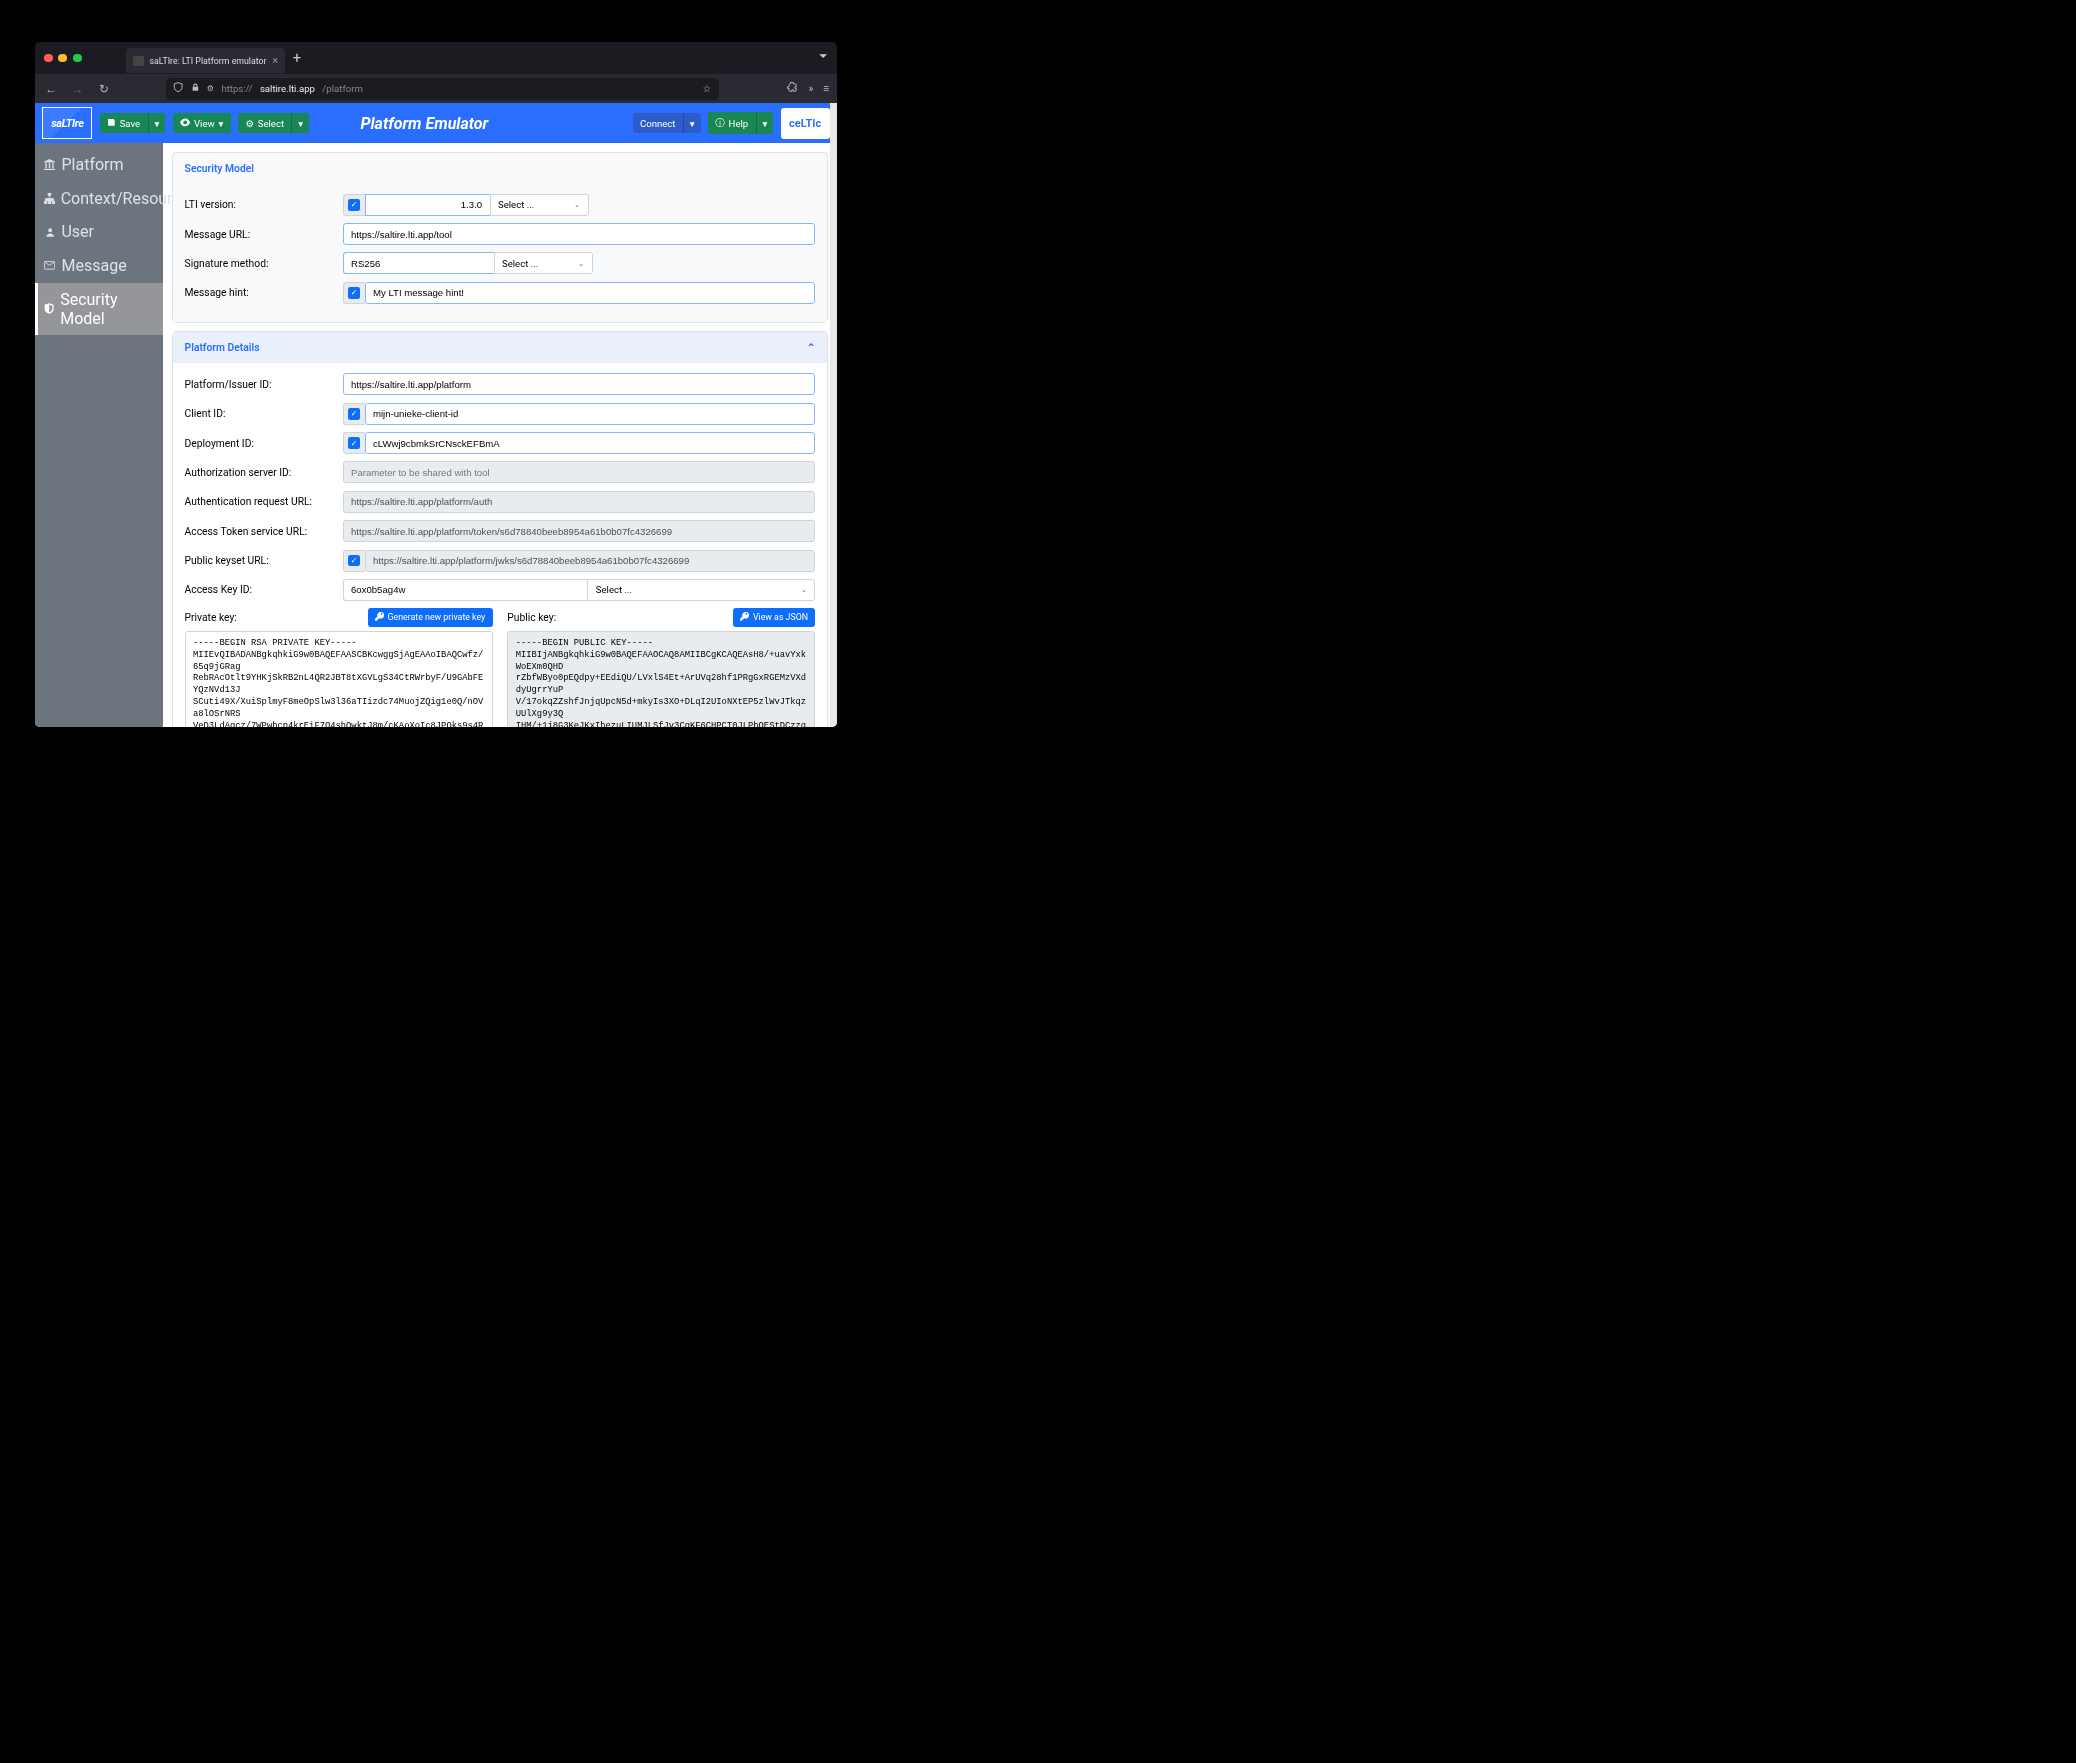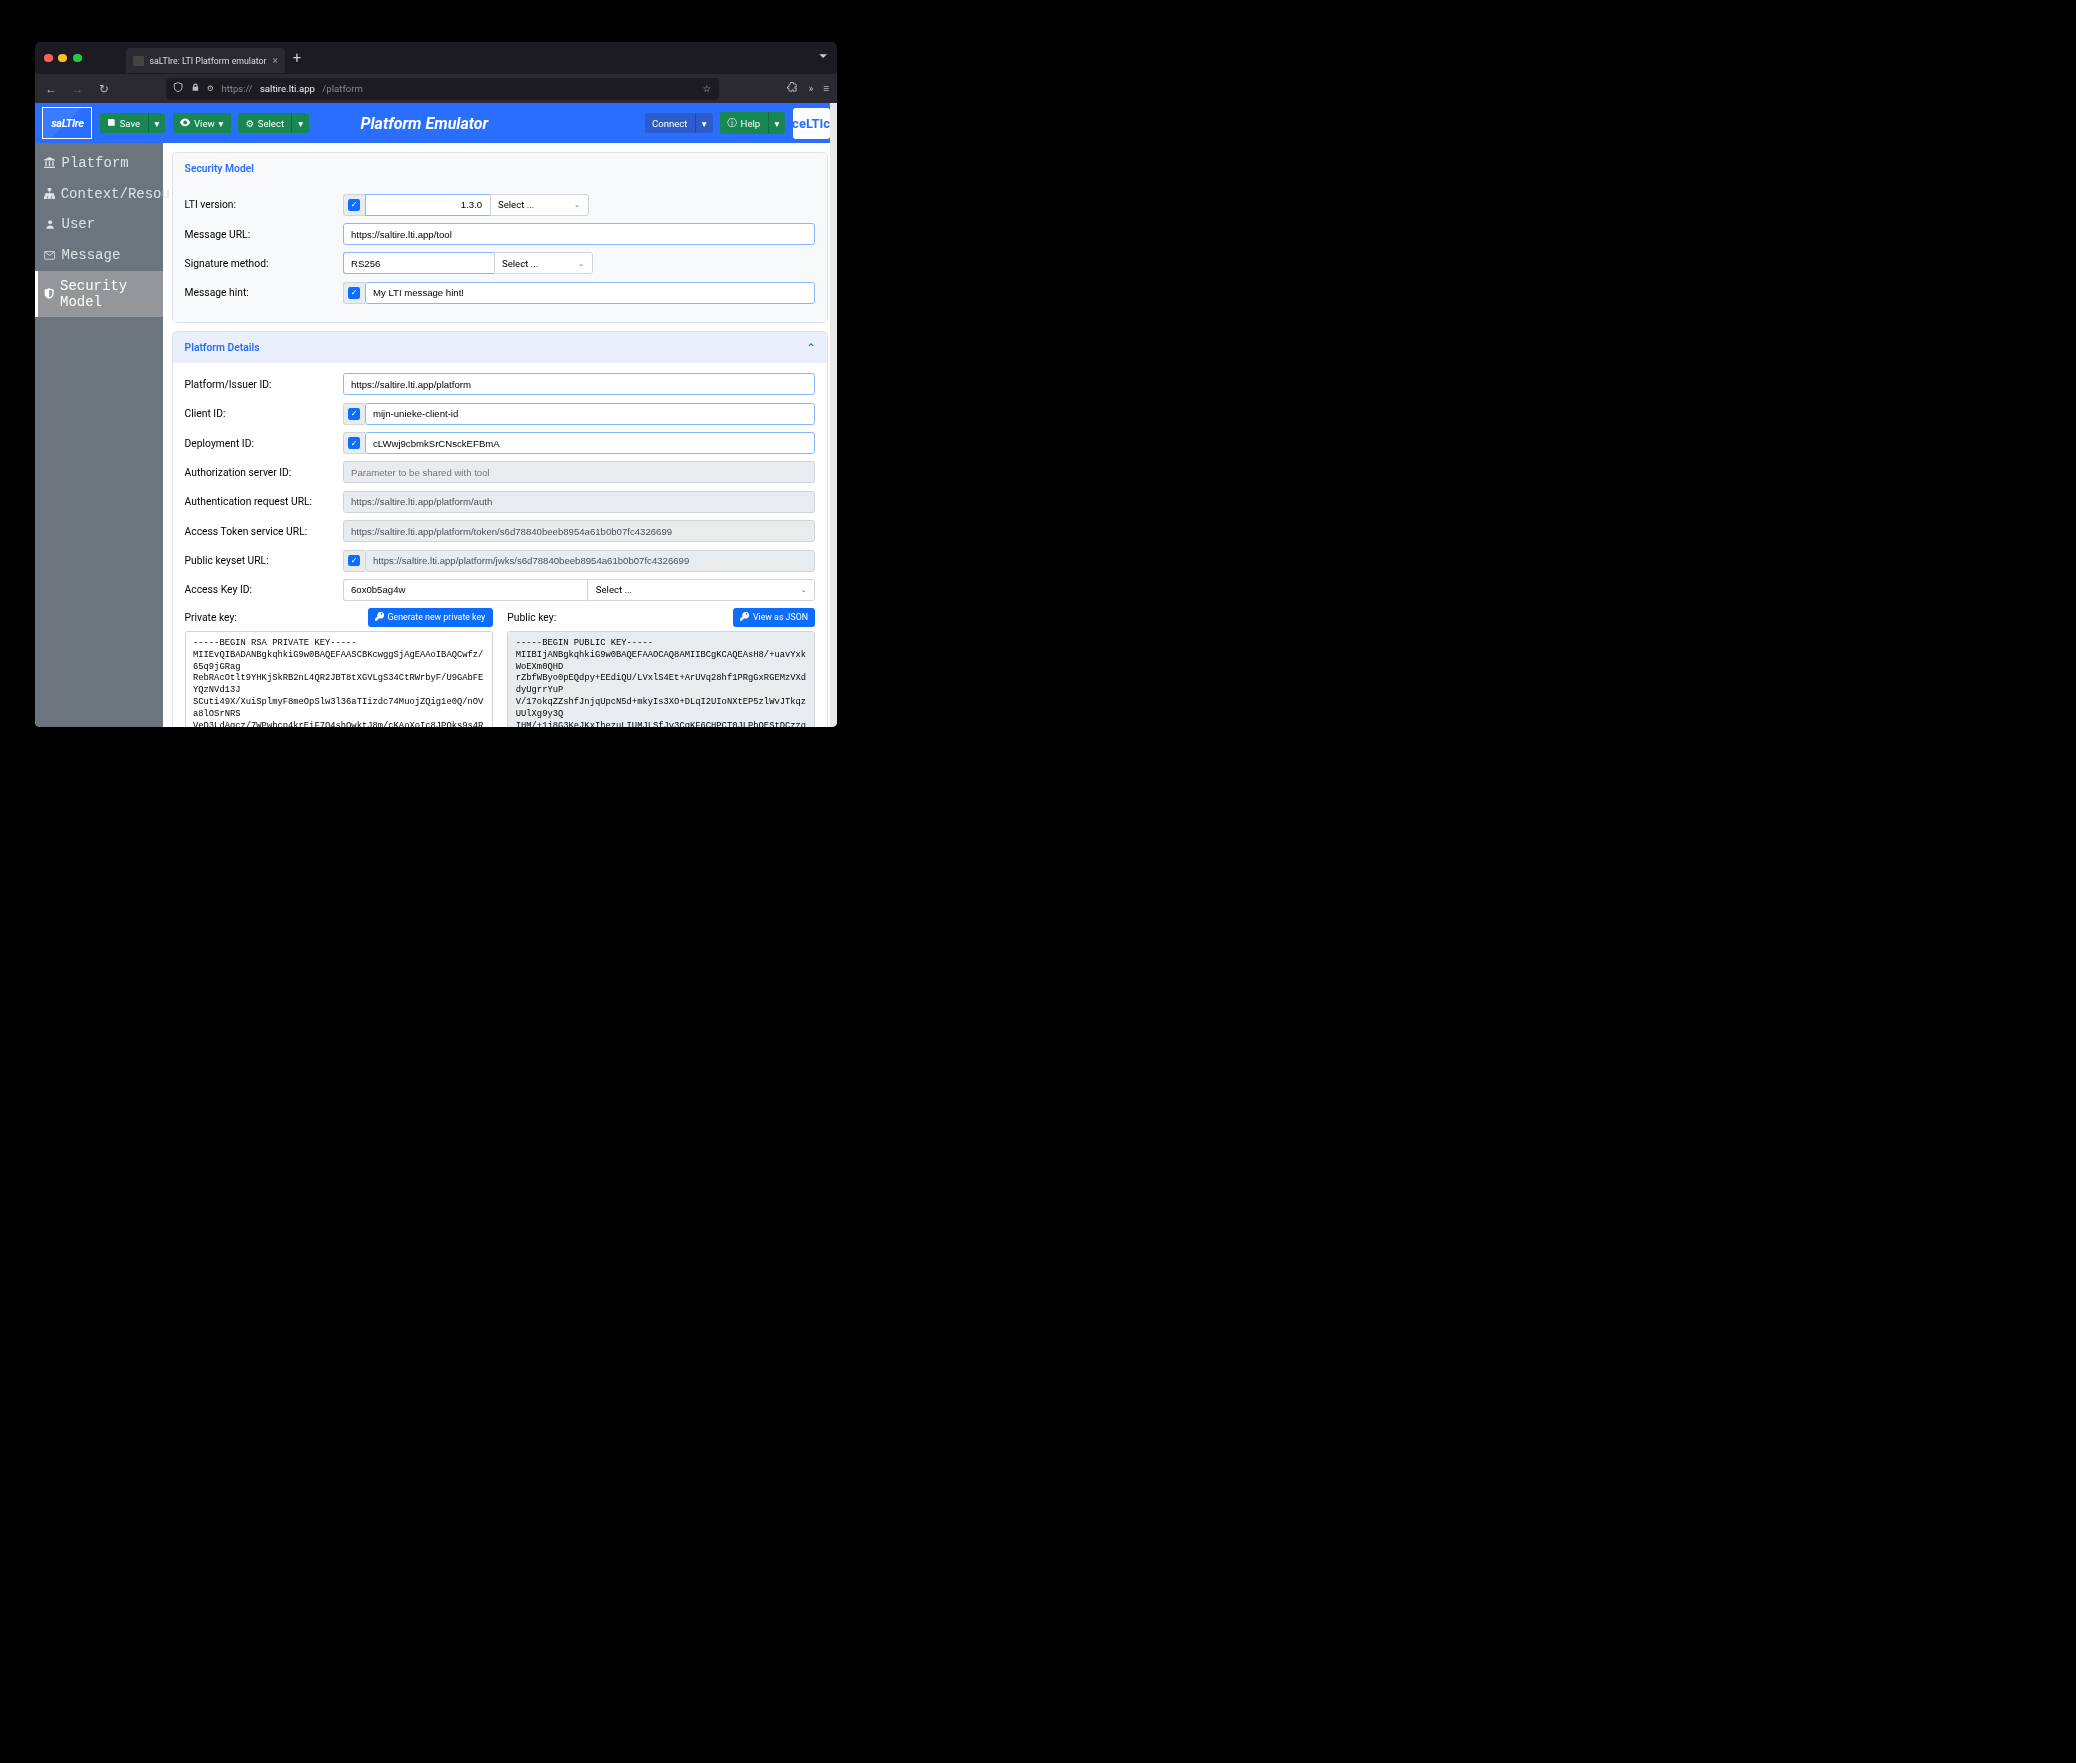--- a/index.html
+++ b/index.html
@@ -28,24 +28,24 @@
 .logo { width: 50px; height: 32px; background: linear-gradient(135deg,#3a7bff 50%, #2a6eff 50%); border: 0.7px solid #fff; display: flex; align-items: center; justify-content: center; font-style: italic; font-weight: 700; font-size: 11px; letter-spacing: -0.4px; }
 .btn { display: inline-flex; align-items: center; gap: 3.7px; border-radius: 2.9px; padding: 4.4px 7.4px; font-size: 9.6px; cursor: pointer; color: #fff; }
 .btn-group { display: flex; }
 .btn-group .btn { border-radius: 2.9px 0 0 2.9px; }
 .btn-group .caret-btn { border-radius: 0 2.9px 2.9px 0; border-left: 0.7px solid rgba(0,0,0,0.2); padding: 4.4px 5.9px; }
 .btn-success { background: #198754; }
 .btn-primary-dark { background: #2d5bca; }
 .btn-primary { background: #0d6efd; }
 .apptitle { margin-left: 44px; font-style: italic; font-weight: 700; font-size: 16px; }
 .appbar-right { margin-left: auto; display: flex; align-items: center; gap: 7.4px; }
-.celtic-logo { width: 37px; height: 31px; background: #fff; border-radius: 2.9px; display: flex; align-items: center; justify-content: center; font-size: 13px; color: #2a6eff; font-weight: 700; text-align: left; line-height: 1; }
+.celtic-logo { width: 49px; height: 31px; background: #fff; border-radius: 2.9px; display: flex; align-items: center; justify-content: center; font-size: 11px; color: #2a6eff; font-weight: 700; text-align: left; line-height: 1; }
 .main-layout { display: flex; height: calc(100% - 40px); }
 .sidebar { width: 128px; background: #6c757d; color: #dee2e6; padding-top: 4.4px; flex-shrink: 0; }
-.nav-item { display: flex; align-items: center; gap: 5.9px; padding: 7.4px 8.8px; cursor: pointer; font-size: 14px; font-family: Liberation Mono, monospace; }
+.nav-item { display: flex; align-items: center; gap: 5.9px; padding: 7.4px 8.8px; cursor: pointer; font-size: 16px; }
 .nav-item.active { background: #949699; color: #fff; position: relative; }
 .nav-item.active::before { content: ''; position: absolute; left: 0; top: 0; bottom: 0; width: 2.9px; background: #fff; }
 .nav-icon { width: 11.8px; display: inline-flex; align-items: center; justify-content: center; }
 .main-panel { flex: 1; padding: 8.8px; overflow-y: auto; }
 .card { border: 0.7px solid #dee2e6; border-radius: 4.4px; margin-bottom: 8.8px; background: #f8f9fa; }
 .card-header { padding: 8.8px 11.8px; font-weight: 600; color: #2a6eff; display: flex; align-items: center; justify-content: space-between; cursor: pointer; background: #eaf0fb; border-radius: 4.4px 4.4px 0 0; }
 .card-header.plain { background: #f8f9fa; cursor: default; }
 .card-body { padding: 10.3px 11.8px; background: #f8f9fa; }
 .card-body.white { background: #fff; }
 .chevron { color: #2a6eff; font-size: 10.3px; }

